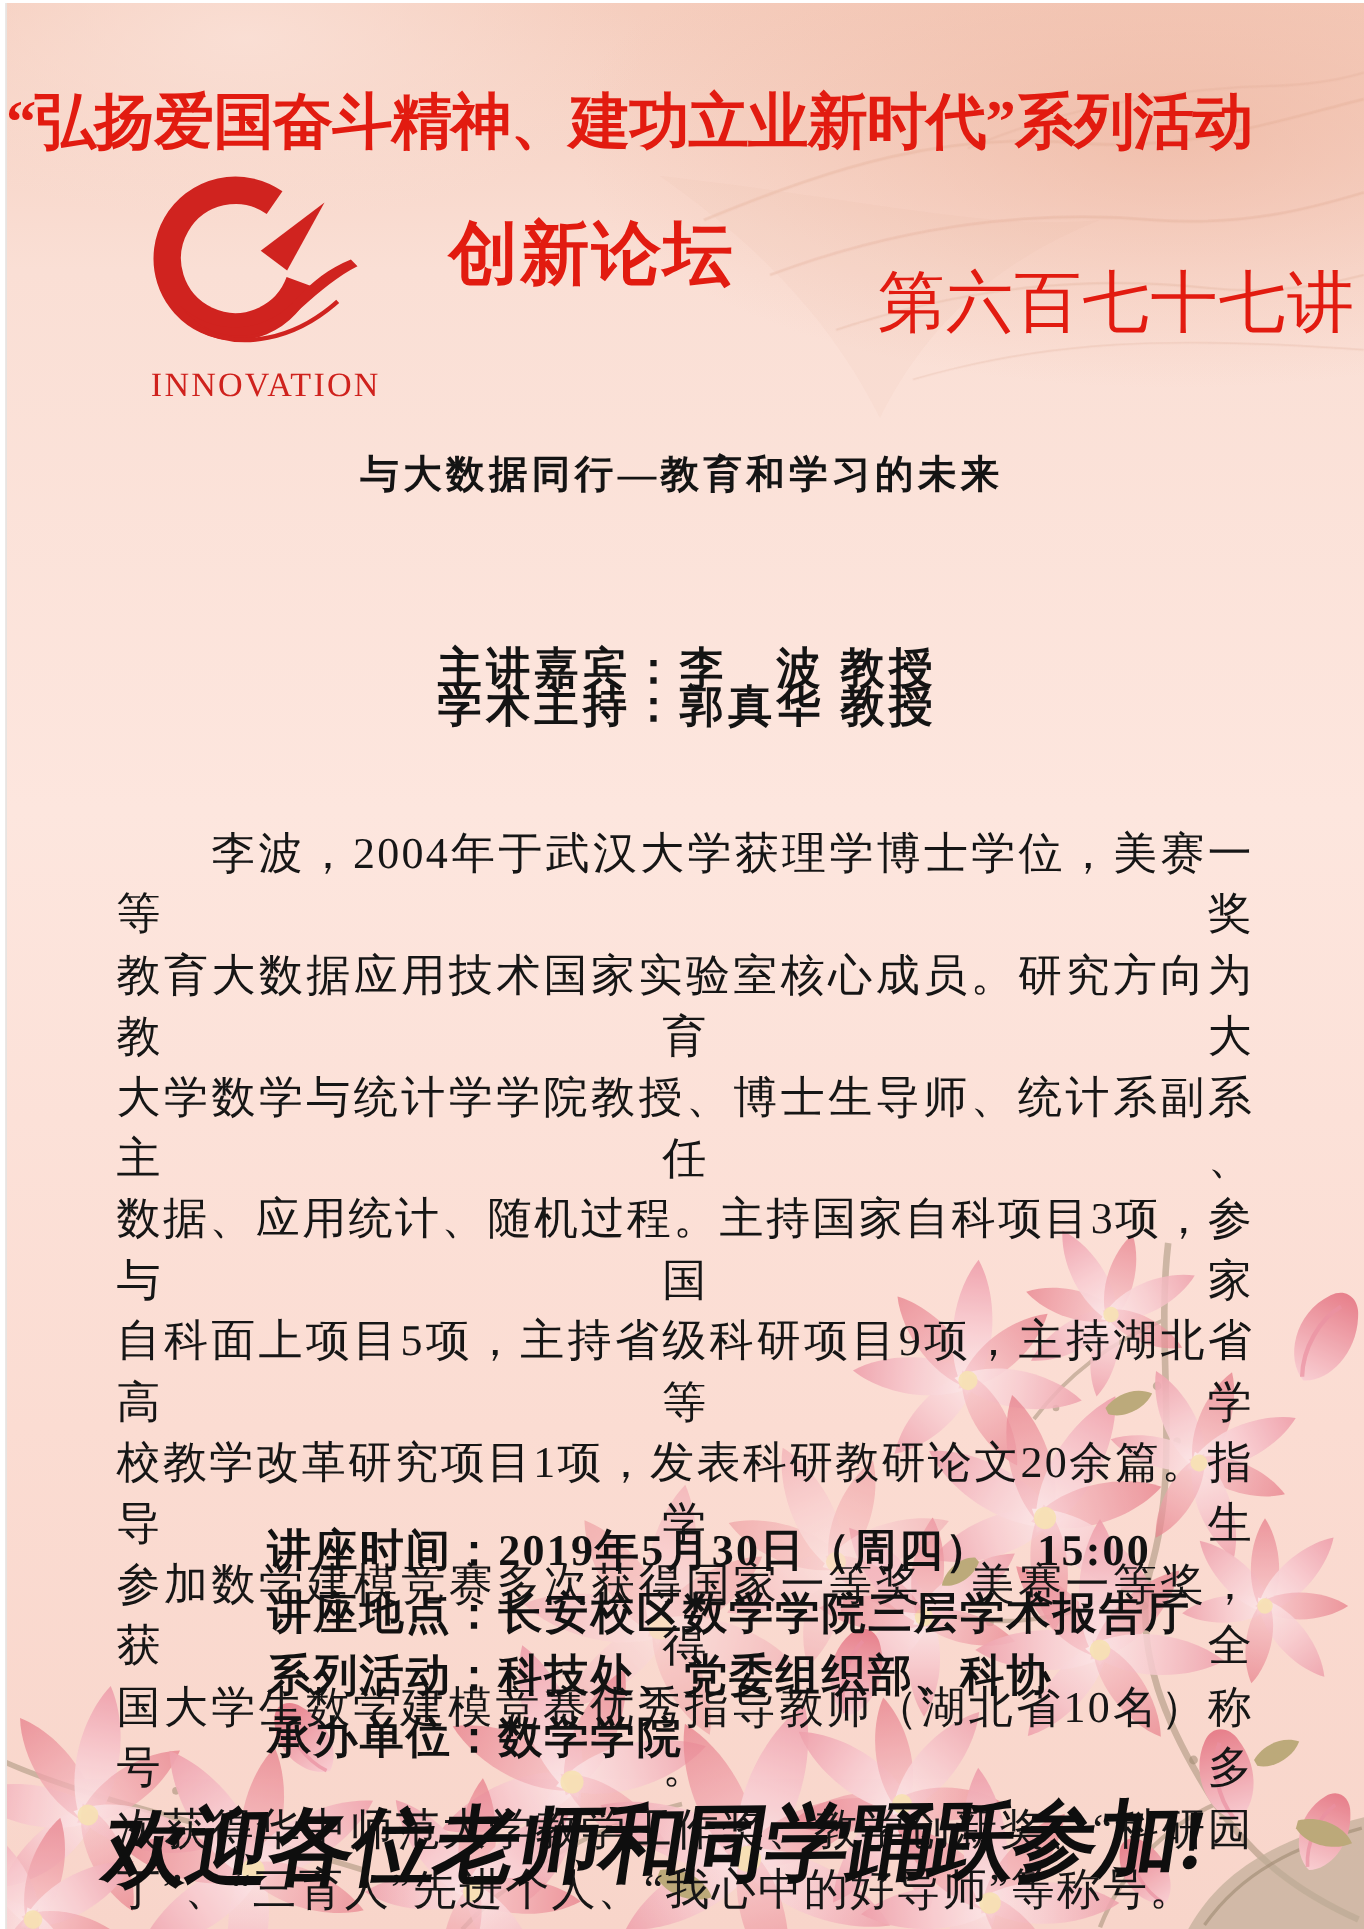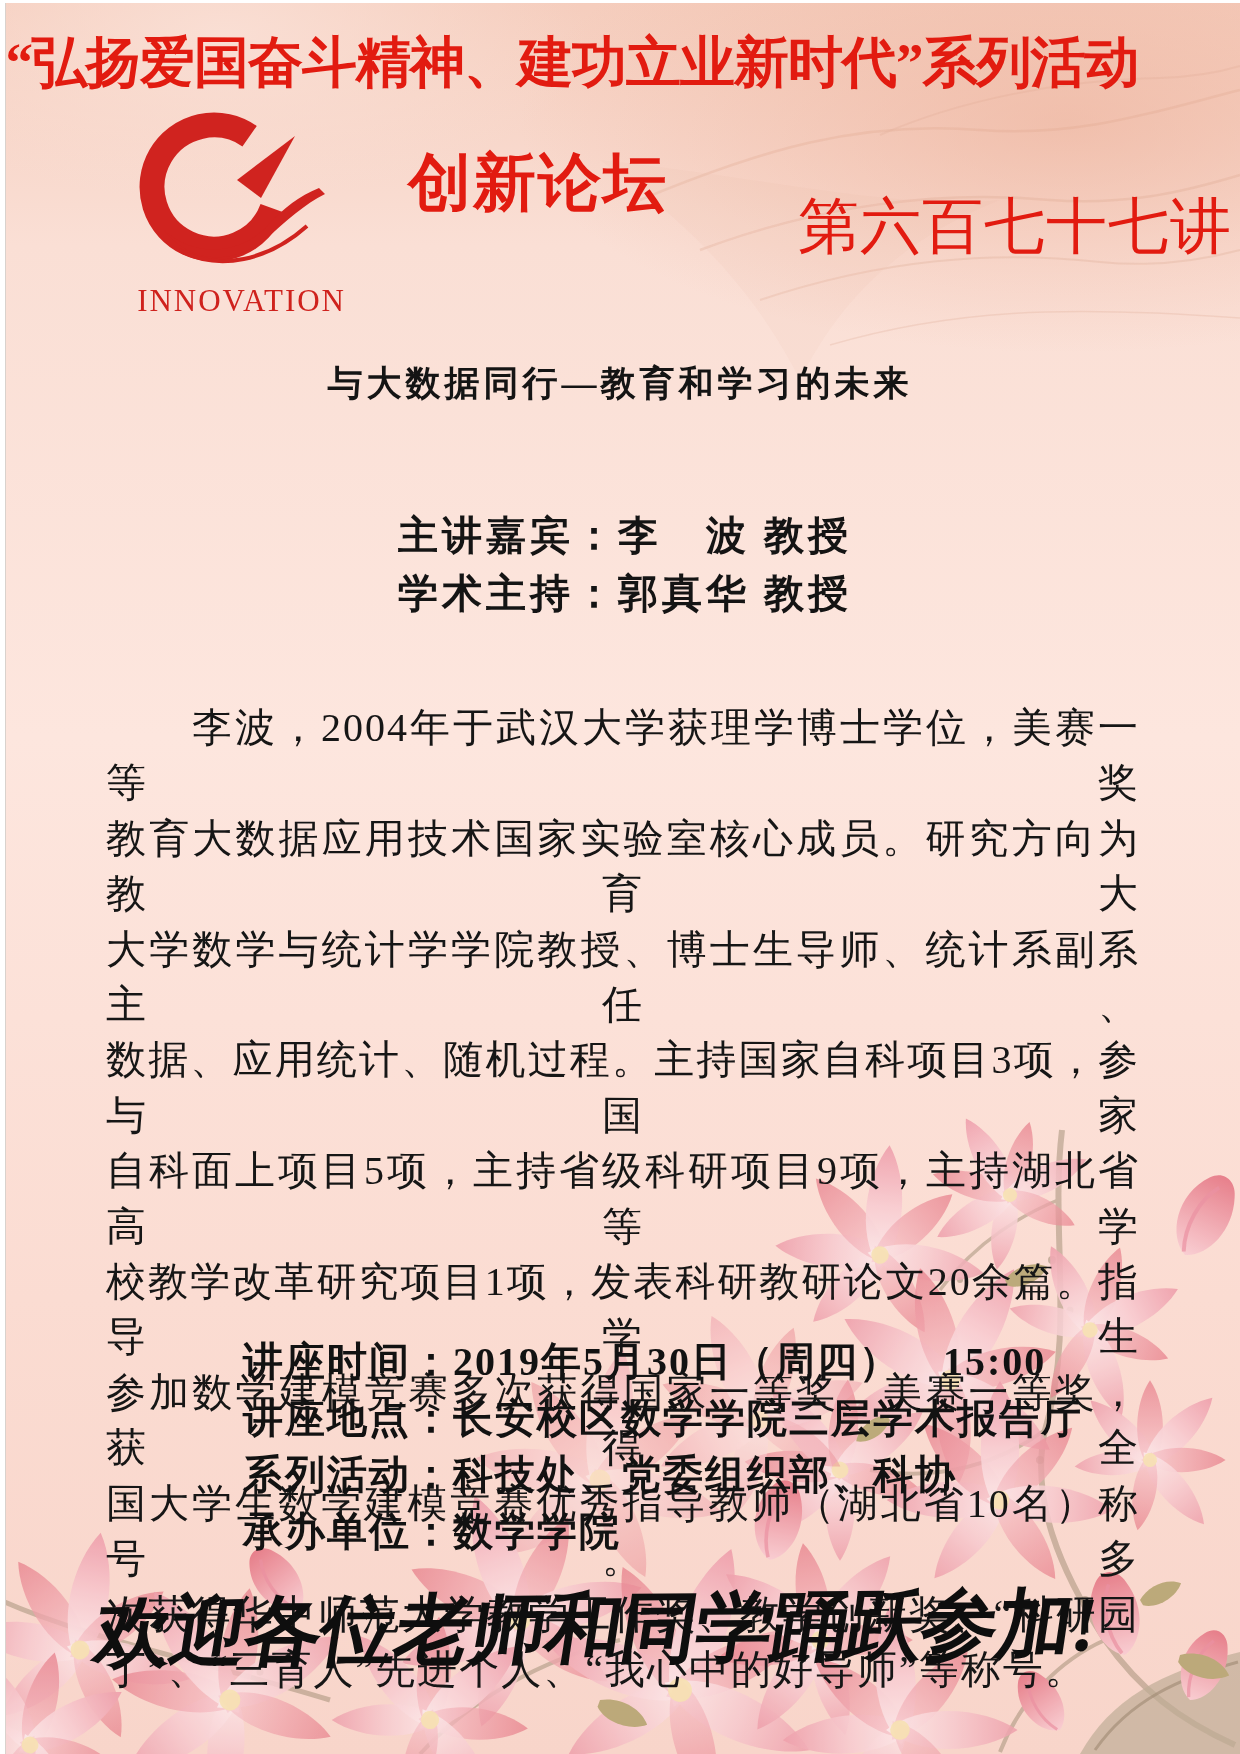--- a/index.html
+++ b/index.html
@@ -12,21 +12,21 @@
     position:relative;width:1240px;height:1754px;overflow:hidden;
     background:
       radial-gradient(ellipse 760px 320px at 86% 7%, rgba(235,172,148,.55), rgba(235,172,148,0) 72%),
       radial-gradient(ellipse 520px 240px at 18% 2%, rgba(250,224,214,.9), rgba(250,224,214,0) 70%),
       linear-gradient(180deg,#f5cdbd 0%,#fadfd5 14%,#fde6de 42%,#fbdcd2 74%,#f8d5ca 100%);
   }
   .edge-left{position:absolute;left:0;top:0;width:5px;height:100%;background:#ffffff;border-right:1px solid #d9d2cd;z-index:6;}
   .edge-top{position:absolute;left:0;top:0;width:100%;height:3px;background:#ffffff;z-index:6;}
 
   .layer-art{position:absolute;inset:0;z-index:1;}
-  .layer-text{position:absolute;inset:0;z-index:3;}
+  .layer-text{position:absolute;inset:0;z-index:3;margin-top:48px;}
 
   .series-banner{
     position:absolute;top:26px;left:0;width:100%;
     text-align:center;transform:translateX(-48px);
     font-size:55px;font-weight:700;color:#e21b10;
     letter-spacing:-1px;white-space:nowrap;
   }
   .logo{position:absolute;left:96px;top:92px;width:250px;text-align:center;}
   .logo-text{
     margin-top:2px;font-size:31px;color:#cf221d;letter-spacing:2px;
@@ -42,21 +42,21 @@
     font-size:61px;font-weight:400;color:#e21b10;letter-spacing:1px;white-space:nowrap;
   }
   .lecture-title{
     position:absolute;top:360px;left:0;width:100%;text-align:center;
     font-size:35px;font-weight:700;color:#141414;letter-spacing:4px;white-space:nowrap;
   }
   .speaker-line,.host-line{
     position:absolute;left:398px;
     font-size:40px;font-weight:700;color:#141414;letter-spacing:4px;white-space:nowrap;
   }
-  .speaker-line{top:508px;}
+  .speaker-line{top:532px;}
   .host-line{top:566px;}
 
   .bio{position:absolute;left:106px;top:700px;width:1034px;color:#161616;}
   .bio-line{
     font-size:40px;line-height:55.4px;letter-spacing:2px;
     text-align:justify;text-align-last:justify;white-space:normal;
   }
   .bio-line.last{text-align-last:left;}
 
   .info{position:absolute;left:243px;top:1334px;color:#121212;}

